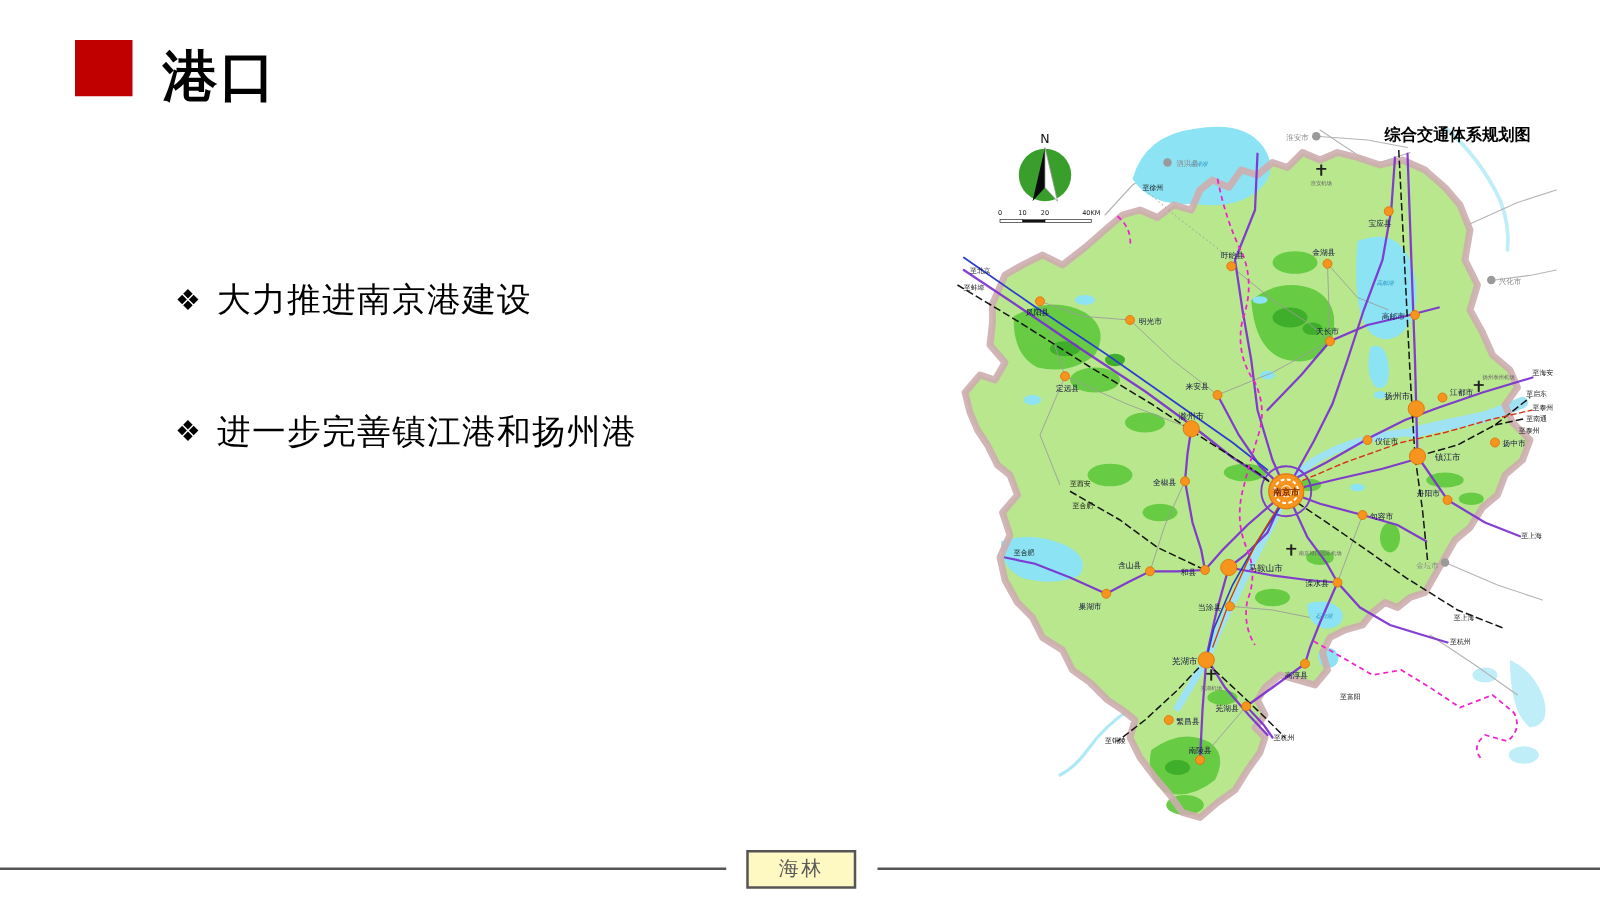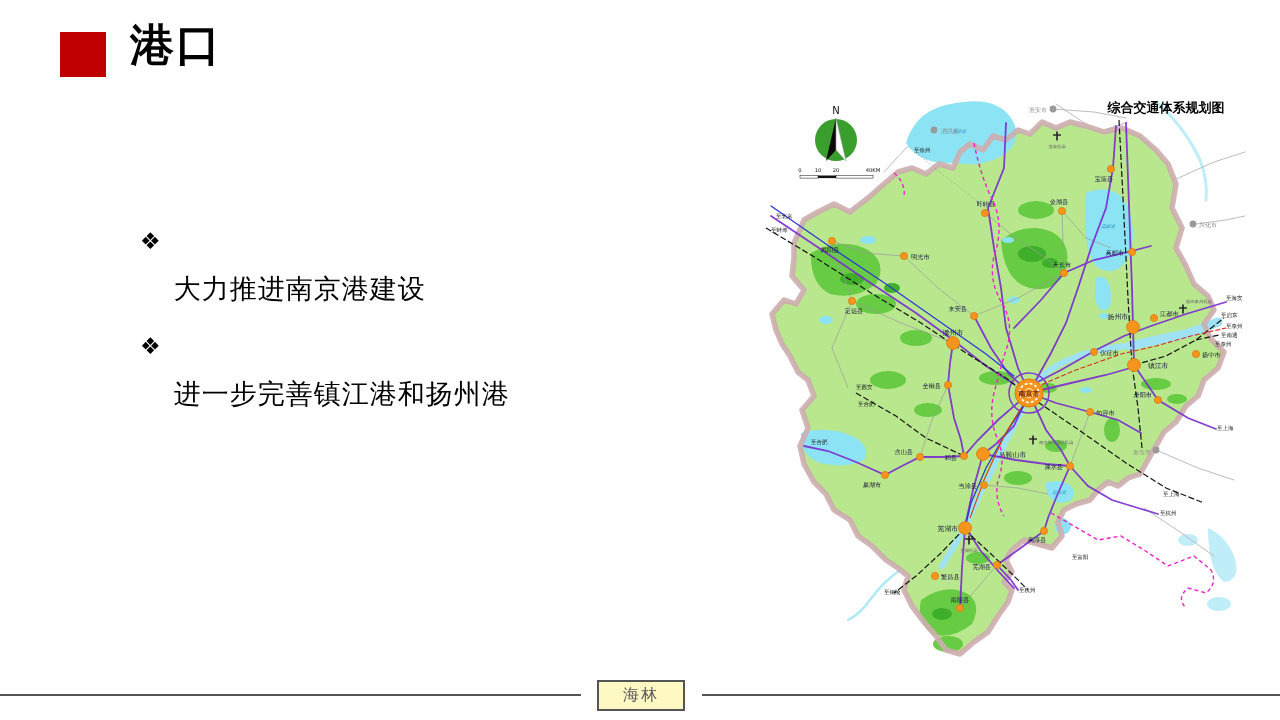--- a/index.html
+++ b/index.html
@@ -1,24 +1,24 @@
 <!DOCTYPE html>
 <html><head>
 <meta charset="utf-8">
 <style>
   html,body{margin:0;padding:0;}
   body{
     width:1280px;height:720px;position:relative;overflow:hidden;
     background:#ffffff;font-family:"DejaVu Sans","Liberation Sans",sans-serif;
   }
   .accent-square{position:absolute;left:60px;top:32px;width:46px;height:45px;background:#c00000;}
-  .slide-title{position:absolute;left:130px;top:16px;font-size:44px;font-weight:bold;color:#000;letter-spacing:2px;}
+  .slide-title{position:absolute;left:130px;top:32px;font-size:44px;font-weight:bold;color:#000;letter-spacing:2px;}
   .bullet-row{position:absolute;left:140px;display:flex;align-items:flex-start;color:#111;}
   .bullet-row .marker{font-size:23px;line-height:34px;margin-right:13px;color:#000;}
-  .bullet-row .btext{font-size:27px;line-height:34px;letter-spacing:1px;color:#000;margin-top:48px;}
+  .bullet-row .btext{font-size:27px;line-height:34px;letter-spacing:1px;color:#000;}
   .bullet-1{top:224px;}
   .bullet-2{top:329px;}
   .footer-line{position:absolute;top:694px;height:0;border-top:2px solid #555;}
   .footer-line.left{left:0;width:581px;}
   .footer-line.right{left:702px;width:578px;}
   .footer-box{
     position:absolute;left:597px;top:680px;width:84px;height:27px;
     border:2px solid #555;background:#fef9c3;display:flex;align-items:center;justify-content:center;
   }
   .footer-box span{font-size:16px;color:#595959;letter-spacing:2px;}

